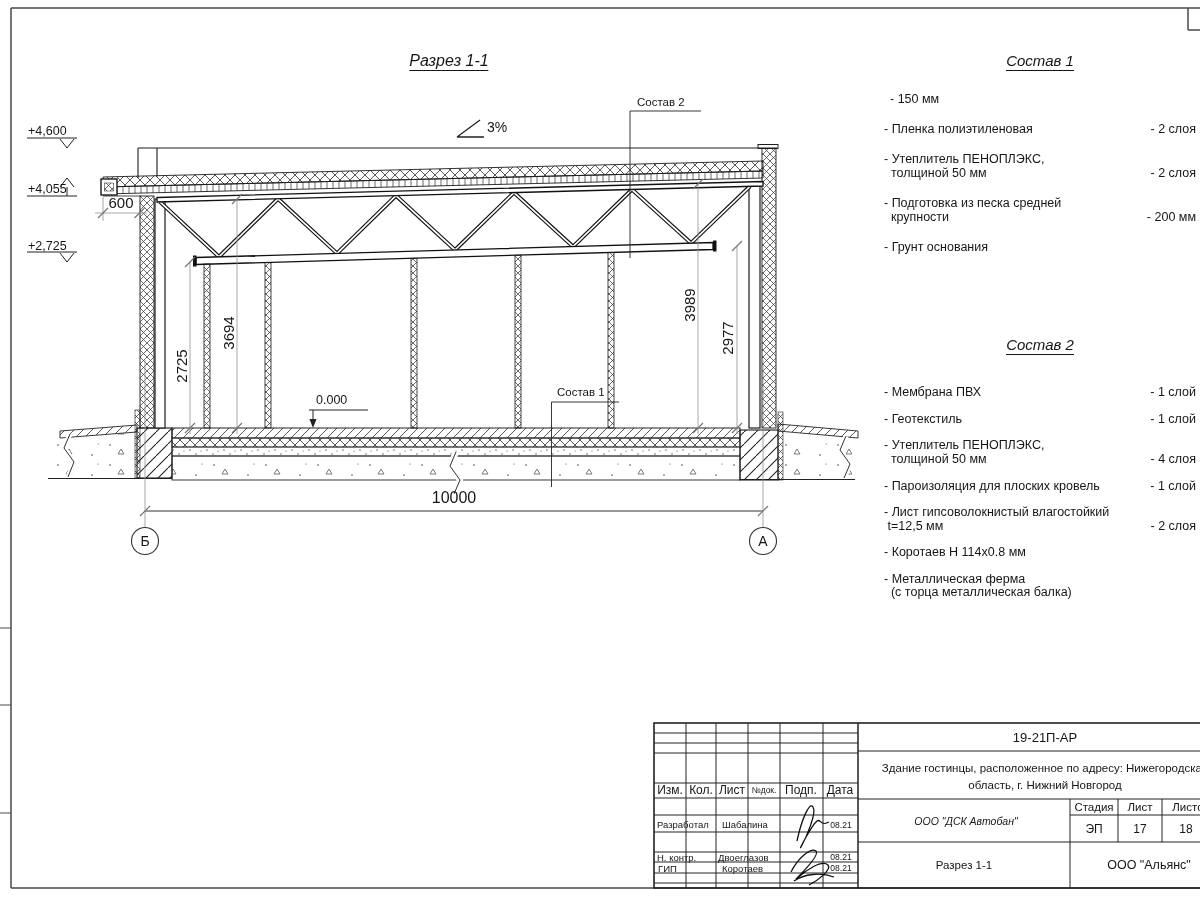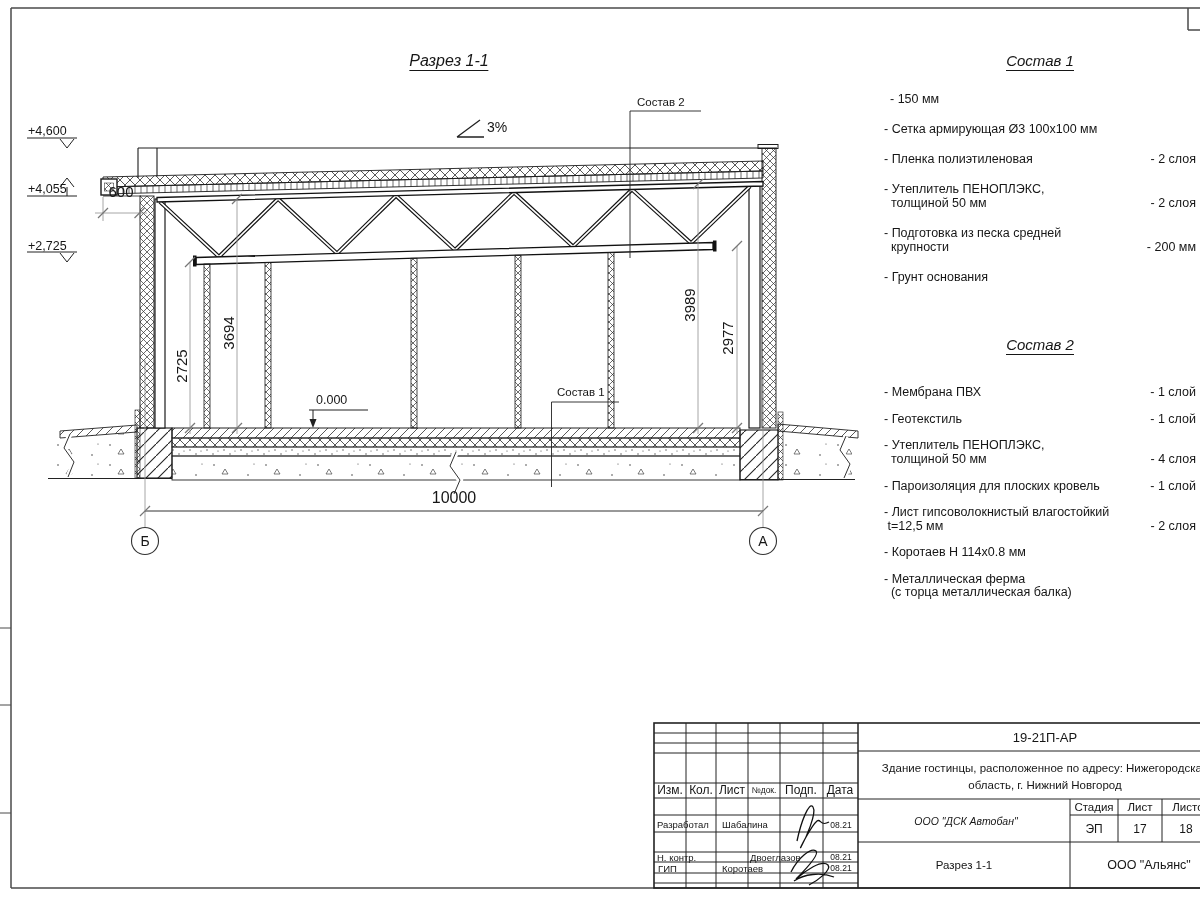--- a/index.html
+++ b/index.html
@@ -259,44 +259,40 @@
   </g>
 </svg>
 
 <div class="t it cx" style="left:449px; top:52px; font-size:16px;"><span class="und">Разрез 1-1</span></div>
 <div class="t" style="left:487px; top:119px; font-size:14px;">3%</div>
 
 <div class="t" style="left:28px; top:124px; font-size:12.5px;">+4,600</div>
 <div class="t" style="left:28px; top:182px; font-size:12.5px;">+4,055</div>
 <div class="t" style="left:28px; top:239px; font-size:12.5px;">+2,725</div>
 
-<div class="t cx" style="left:121px; top:183px; font-size:15px;">600</div>
+<div class="t cx" style="left:121px; top:194px; font-size:15px;">600</div>
 <div class="t" style="left:316px; top:393px; font-size:12.5px;">0.000</div>
 
 <div class="t rot" style="left:181px; top:366px; font-size:15px;">2725</div>
 <div class="t rot" style="left:228px; top:333px; font-size:15px;">3694</div>
 <div class="t rot" style="left:689px; top:305px; font-size:15px;">3989</div>
 <div class="t rot" style="left:727px; top:338px; font-size:15px;">2977</div>
 
 <div class="t cx" style="left:454px; top:489px; font-size:16px;">10000</div>
 <div class="t ctr" style="left:145px; top:541px; font-size:14px;">Б</div>
 <div class="t ctr" style="left:763px; top:541px; font-size:14px;">А</div>
 
 <div class="t" style="left:637px; top:96px; font-size:11.5px;">Состав 2</div>
 <div class="t" style="left:557px; top:386px; font-size:11.5px;">Состав 1</div>
 
 <div class="spec" id="spec1">
   <div class="spec-head"><span>Состав 1</span></div>
   <div class="spec-rows">
     <div class="srow">
         <span class="sval">- 150 мм</span>
-      </div>
-    <div class="srow">
-        <span class="sname">- Сетка армирующая Ø3 100х100 мм</span>
-        <span class="sval"></span>
       </div>
     <div class="srow">
         <span class="sname">- Пленка полиэтиленовая</span>
         <span class="sval">-  2 слоя</span>
       </div>
     <div class="srow">
         <span class="sname">- Утеплитель ПЕНОПЛЭКС,
   толщиной 50 мм</span>
         <span class="sval">- 2 слоя</span>
       </div>
@@ -355,21 +351,21 @@
   <div class="t ctr tb-h" style="left:732px; top:790px;">Лист</div>
   <div class="t ctr tb-d" style="left:764px; top:790px;">№док.</div>
   <div class="t ctr tb-h" style="left:801px; top:790px;">Подп.</div>
   <div class="t ctr tb-h" style="left:840px; top:790px;">Дата</div>
 
   <div class="t tb-s" style="left:657px; top:819px;">Разработал</div>
   <div class="t tb-s" style="left:722px; top:819px;">Шабалина</div>
   <div class="t ctr tb-d" style="left:841px; top:825px;">08.21</div>
 
   <div class="t tb-s" style="left:657px; top:852px;">Н. контр.</div>
-  <div class="t tb-s" style="left:718px; top:852px;padding-left:32px;">Двоеглазов</div>
+  <div class="t tb-s" style="left:718px; top:852px;">Двоеглазов</div>
   <div class="t ctr tb-d" style="left:841px; top:857px;">08.21</div>
 
   <div class="t tb-s" style="left:658px; top:863px;">ГИП</div>
   <div class="t tb-s" style="left:722px; top:863px;">Коротаев</div>
   <div class="t ctr tb-d" style="left:841px; top:868px;">08.21</div>
 
   <div class="t ctr" style="left:1045px; top:737px; font-size:13px;">19-21П-АР</div>
   <div class="t ctr" style="left:1045px; top:768px; font-size:11.5px;">Здание гостинцы, расположенное по адресу: Нижегородская</div>
   <div class="t ctr" style="left:1045px; top:785px; font-size:11.5px;">область, г. Нижний Новгород</div>
   <div class="t ctr it" style="left:966px; top:821px; font-size:10.5px;">ООО "ДСК Автобан"</div>

